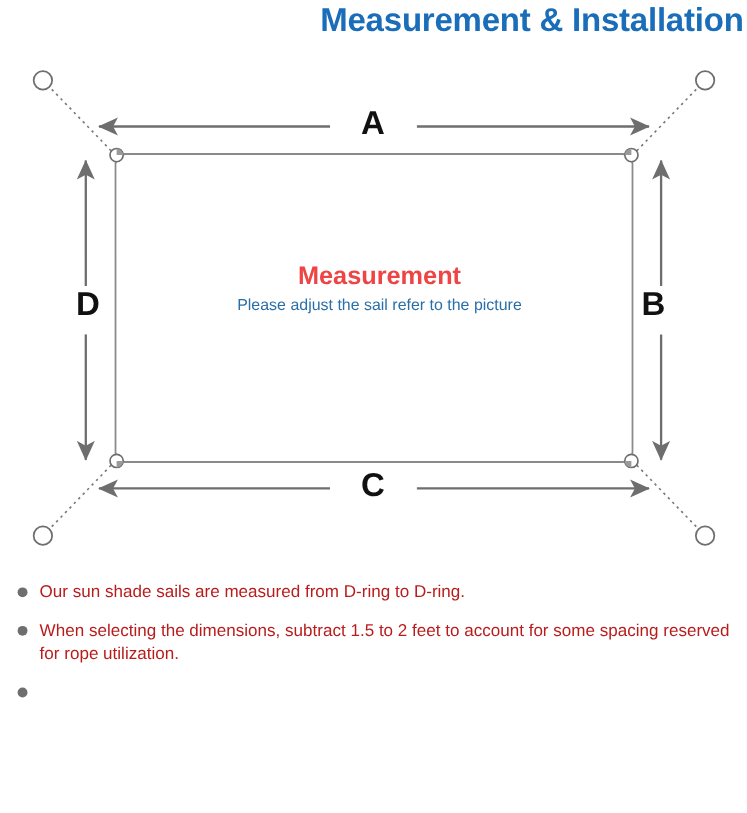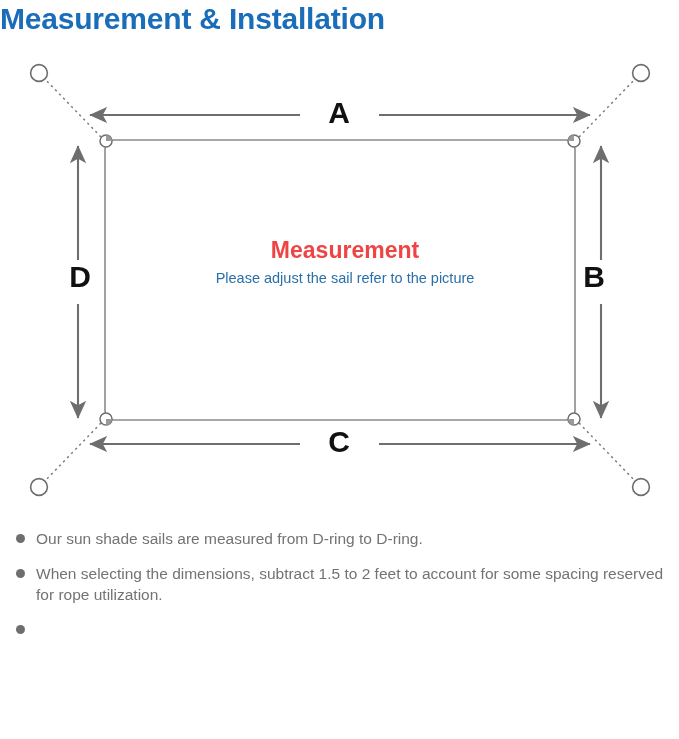--- a/index.html
+++ b/index.html
@@ -14,21 +14,21 @@
     font-family: "Liberation Sans", "DejaVu Sans", sans-serif;
     overflow: hidden;
   }
 
   
   #page-title {
     position: absolute;
     top: 0px;
     left: 0;
     width: 676px;
-    text-align: left;
+    text-align: right;
     font-size: 30px;
     font-weight: bold;
     color: #1a6db8;
     letter-spacing: -0.2px;
     line-height: 38px;
   }
 
   
   #diagram {
     position: absolute;
@@ -83,21 +83,21 @@
     left: 8px;
     top: 528px;
     width: 671px;
   }
   .note-item {
     position: relative;
     padding-left: 28px;
     margin-bottom: 14px;
     font-size: 15.5px;
     line-height: 21px;
-    color: #737373;
+    color: #b91c1c;
     font-family: "Liberation Sans", "DejaVu Sans", sans-serif;
   }
   .note-bullet {
     position: absolute;
     left: 8px;
     top: 6px;
     width: 9px;
     height: 9px;
     border-radius: 50%;
     background: #6e6e6e;

